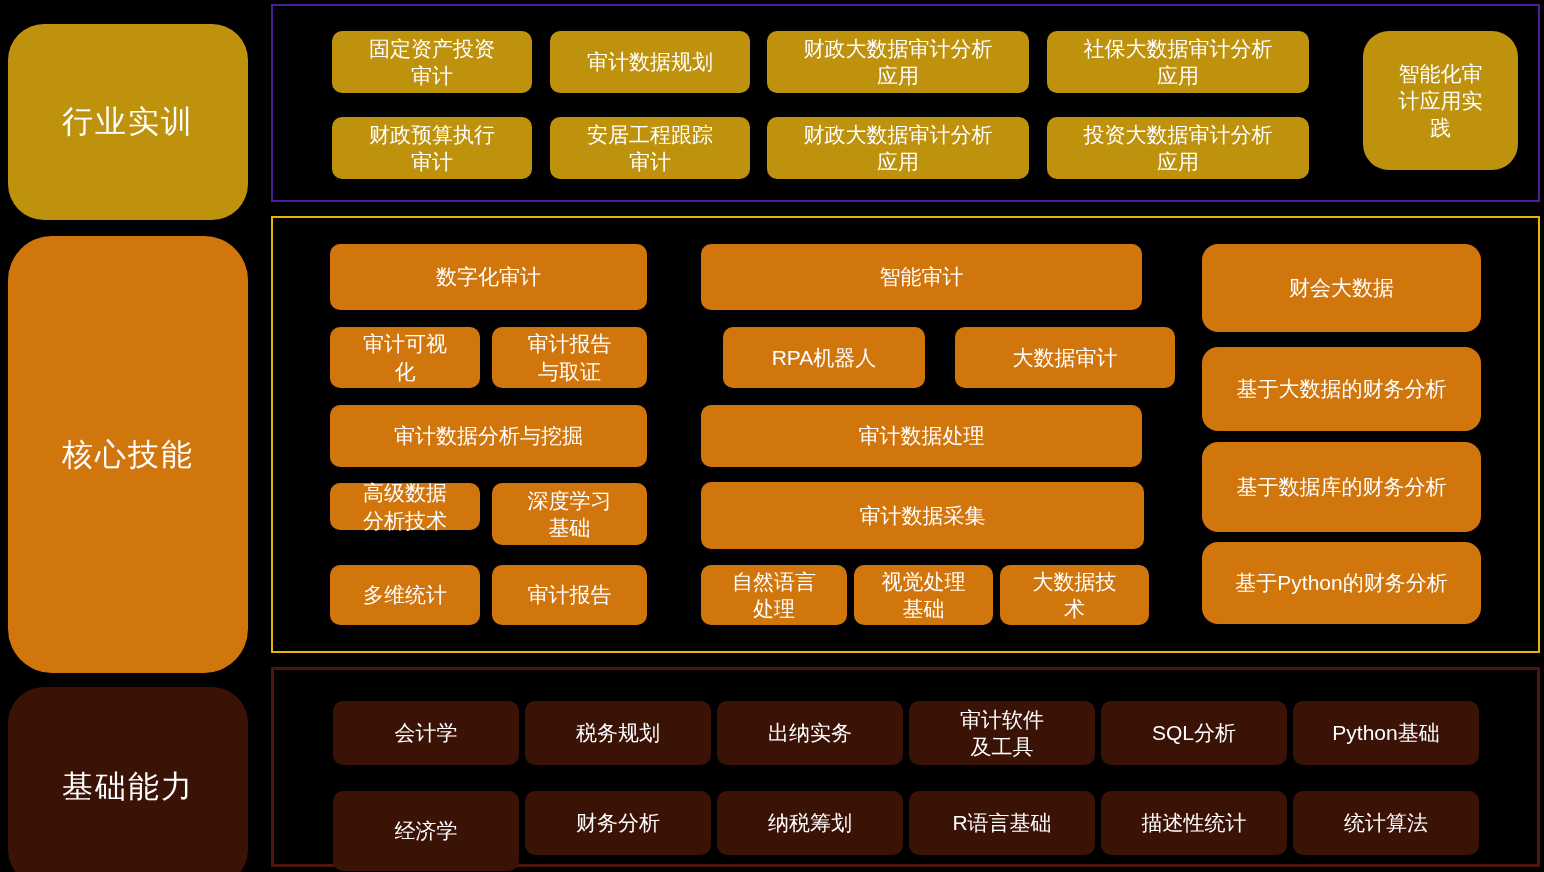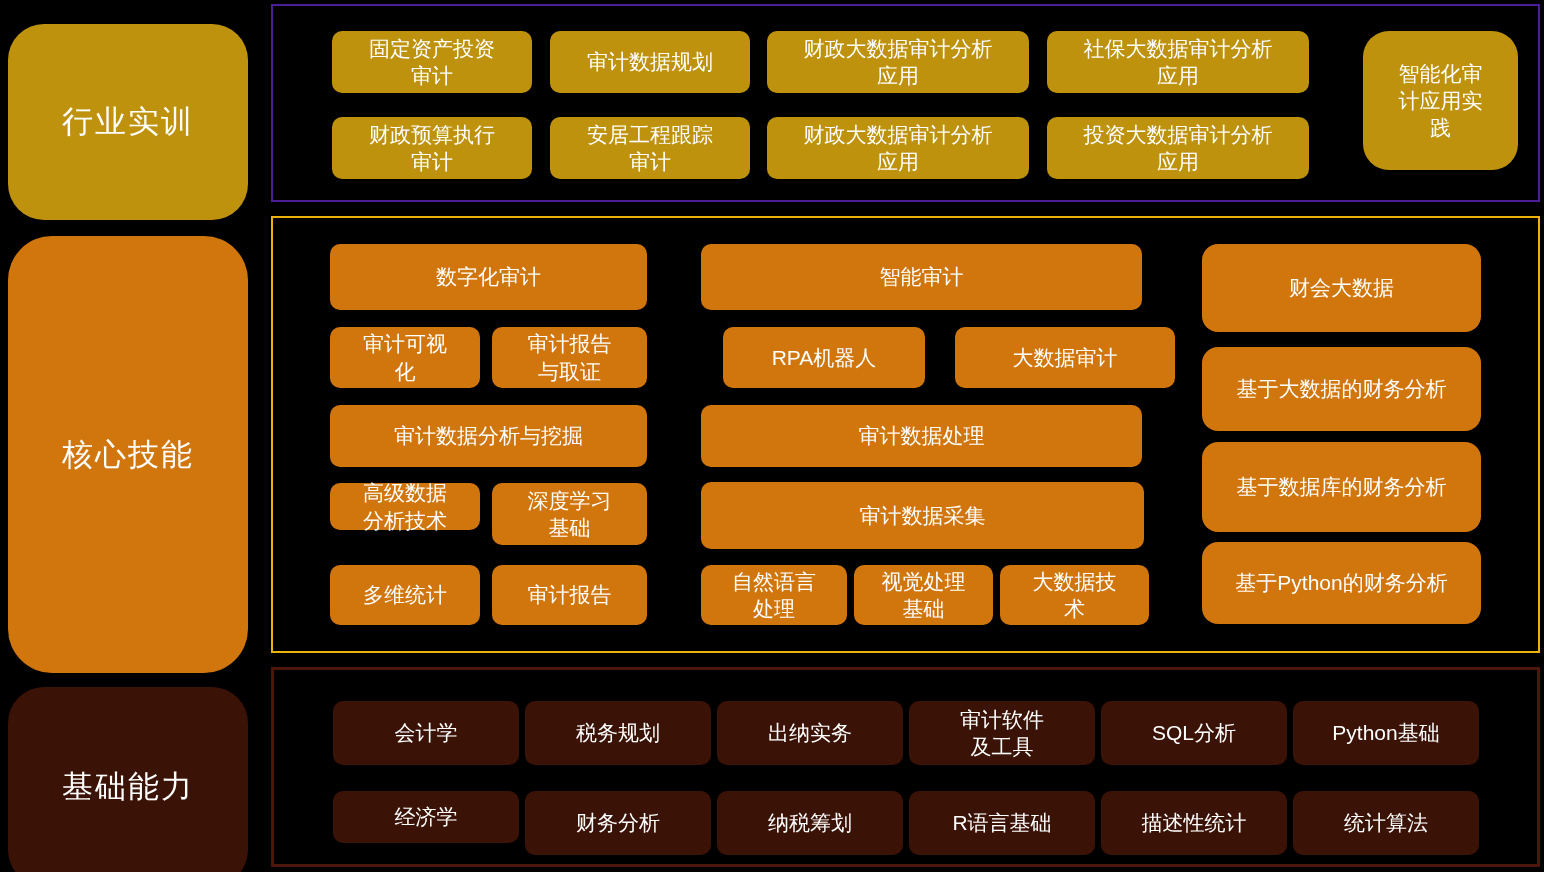--- a/index.html
+++ b/index.html
@@ -84,21 +84,21 @@
   </div>
 
   <div class="panel maroon-b" style="top:667px;height:200px;">
     <div class="box maroon" style="left:59px;top:31px;width:186px;height:64px;">会计学</div>
     <div class="box maroon" style="left:251px;top:31px;width:186px;height:64px;">税务规划</div>
     <div class="box maroon" style="left:443px;top:31px;width:186px;height:64px;">出纳实务</div>
     <div class="box maroon" style="left:635px;top:31px;width:186px;height:64px;">审计软件
 及工具</div>
     <div class="box maroon" style="left:827px;top:31px;width:186px;height:64px;">SQL分析</div>
     <div class="box maroon" style="left:1019px;top:31px;width:186px;height:64px;">Python基础</div>
-    <div class="box maroon" style="left:59px;top:121px;width:186px;height:52px;">经济学</div>
+    <div class="box maroon" style="left:59px;top:121px;width:186px;height:80px;">经济学</div>
     <div class="box maroon" style="left:251px;top:121px;width:186px;height:64px;">财务分析</div>
     <div class="box maroon" style="left:443px;top:121px;width:186px;height:64px;">纳税筹划</div>
     <div class="box maroon" style="left:635px;top:121px;width:186px;height:64px;">R语言基础</div>
     <div class="box maroon" style="left:827px;top:121px;width:186px;height:64px;">描述性统计</div>
     <div class="box maroon" style="left:1019px;top:121px;width:186px;height:64px;">统计算法</div>
   </div>
 
 </div>
 
 </body></html>

